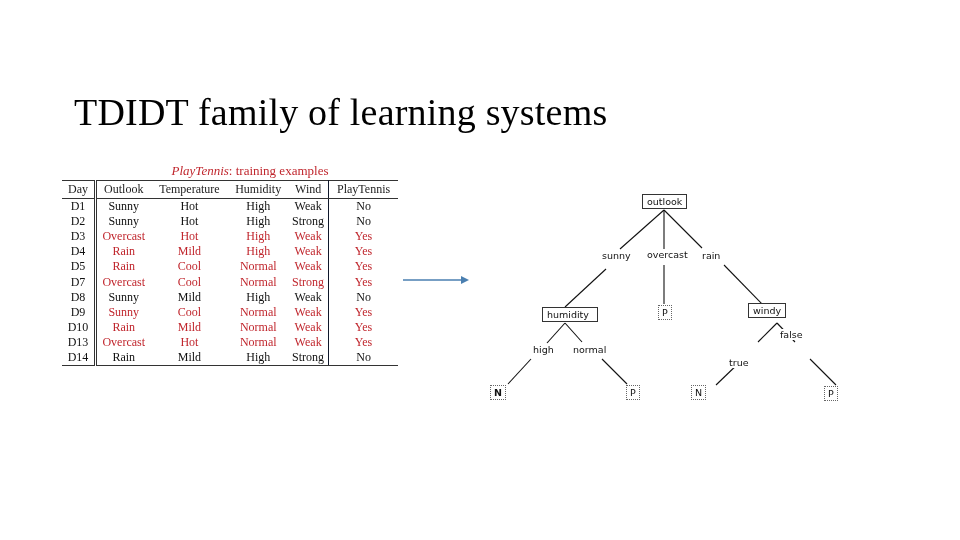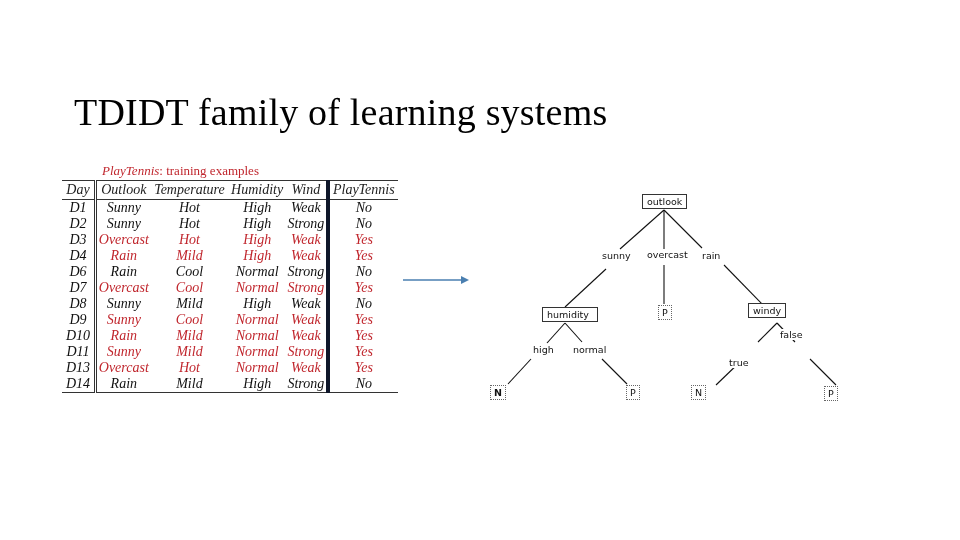--- a/index.html
+++ b/index.html
@@ -1,26 +1,26 @@
 <!DOCTYPE html>
 <html><head>
 <meta charset="utf-8">
 <style>
   html, body { margin:0; padding:0; }
   body { width:960px; height:540px; background:#ffffff; position:relative; overflow:hidden; font-family:"DejaVu Serif", serif; }
   .title { position:absolute; left:74px; top:58px; font-family:"Liberation Serif", serif; font-size:38px; color:#000; letter-spacing:0.2px;margin-top:32px; }
   .tbl-wrap { position:absolute; left:62px; top:162px; width:336px; }
-  .tbl-caption { text-align:left; font-family:"Liberation Serif", serif; font-size:13px; color:#c0262d; height:18px; line-height:18px; padding-left:40px; }
+  .tbl-caption { text-align:center; font-family:"Liberation Serif", serif; font-size:13px; color:#c0262d; height:18px; line-height:18px; padding-left:40px; }
   .tbl-caption .it { font-style:italic; }
-  table { border-collapse:collapse; width:336px; font-family:"Liberation Serif", serif; font-size:14px;font-style:italic; }
+  table { border-collapse:collapse; width:336px; font-family:"Liberation Serif", serif; font-size:12px; }
   th { font-weight:normal; height:15px; border-top:1px solid #333; border-bottom:1px solid #333; color:#222; }
   td { height:15.1px; text-align:center; padding:0; color:#111; }
   tr:last-child td { border-bottom:1px solid #333; }
   .c-day { width:30px; border-right:3px double #333; }
-  .c-wind { border-right:4px solid #0f172a; }
+  .c-wind { border-right:1px solid #0f172a; }
   tr.red td:not(.c-day) { color:#c0262d; }
   .arrow { position:absolute; left:403px; top:272px; }
   .tree { position:absolute; left:480px; top:185px; }
   .node { position:absolute; font-family:"DejaVu Sans", sans-serif; font-size:9.5px; color:#111; background:#fff; }
   .box { border:1px solid #333; padding:1px 4px; }
   .leaf { border:1px dotted #666; padding:1px 3px; }
   .edge-lbl { position:absolute; font-family:"DejaVu Sans", sans-serif; font-size:9.5px; color:#111; background:#fff; }
 </style>
 </head>
 <body>
@@ -66,27 +66,27 @@
           <td>Yes</td>
         </tr>
         <tr class="red">
           <td class="c-day">D4</td>
           <td>Rain</td>
           <td>Mild</td>
           <td>High</td>
           <td class="c-wind">Weak</td>
           <td>Yes</td>
         </tr>
-        <tr>
-          <td class="c-day">D6</td>
+        <tr class="red">
+          <td class="c-day">D5</td>
           <td>Rain</td>
           <td>Cool</td>
           <td>Normal</td>
-          <td class="c-wind">Strong</td>
-          <td>No</td>
+          <td class="c-wind">Weak</td>
+          <td>Yes</td>
         </tr>
         <tr class="red">
           <td class="c-day">D7</td>
           <td>Overcast</td>
           <td>Cool</td>
           <td>Normal</td>
           <td class="c-wind">Strong</td>
           <td>Yes</td>
         </tr>
         <tr>
@@ -104,28 +104,20 @@
           <td>Normal</td>
           <td class="c-wind">Weak</td>
           <td>Yes</td>
         </tr>
         <tr class="red">
           <td class="c-day">D10</td>
           <td>Rain</td>
           <td>Mild</td>
           <td>Normal</td>
           <td class="c-wind">Weak</td>
-          <td>Yes</td>
-        </tr>
-        <tr class="red">
-          <td class="c-day">D11</td>
-          <td>Sunny</td>
-          <td>Mild</td>
-          <td>Normal</td>
-          <td class="c-wind">Strong</td>
           <td>Yes</td>
         </tr>
         <tr class="red">
           <td class="c-day">D13</td>
           <td>Overcast</td>
           <td>Hot</td>
           <td>Normal</td>
           <td class="c-wind">Weak</td>
           <td>Yes</td>
         </tr>

